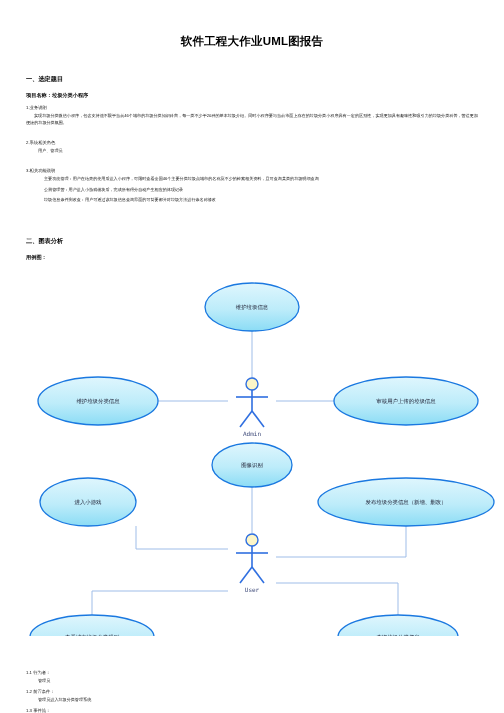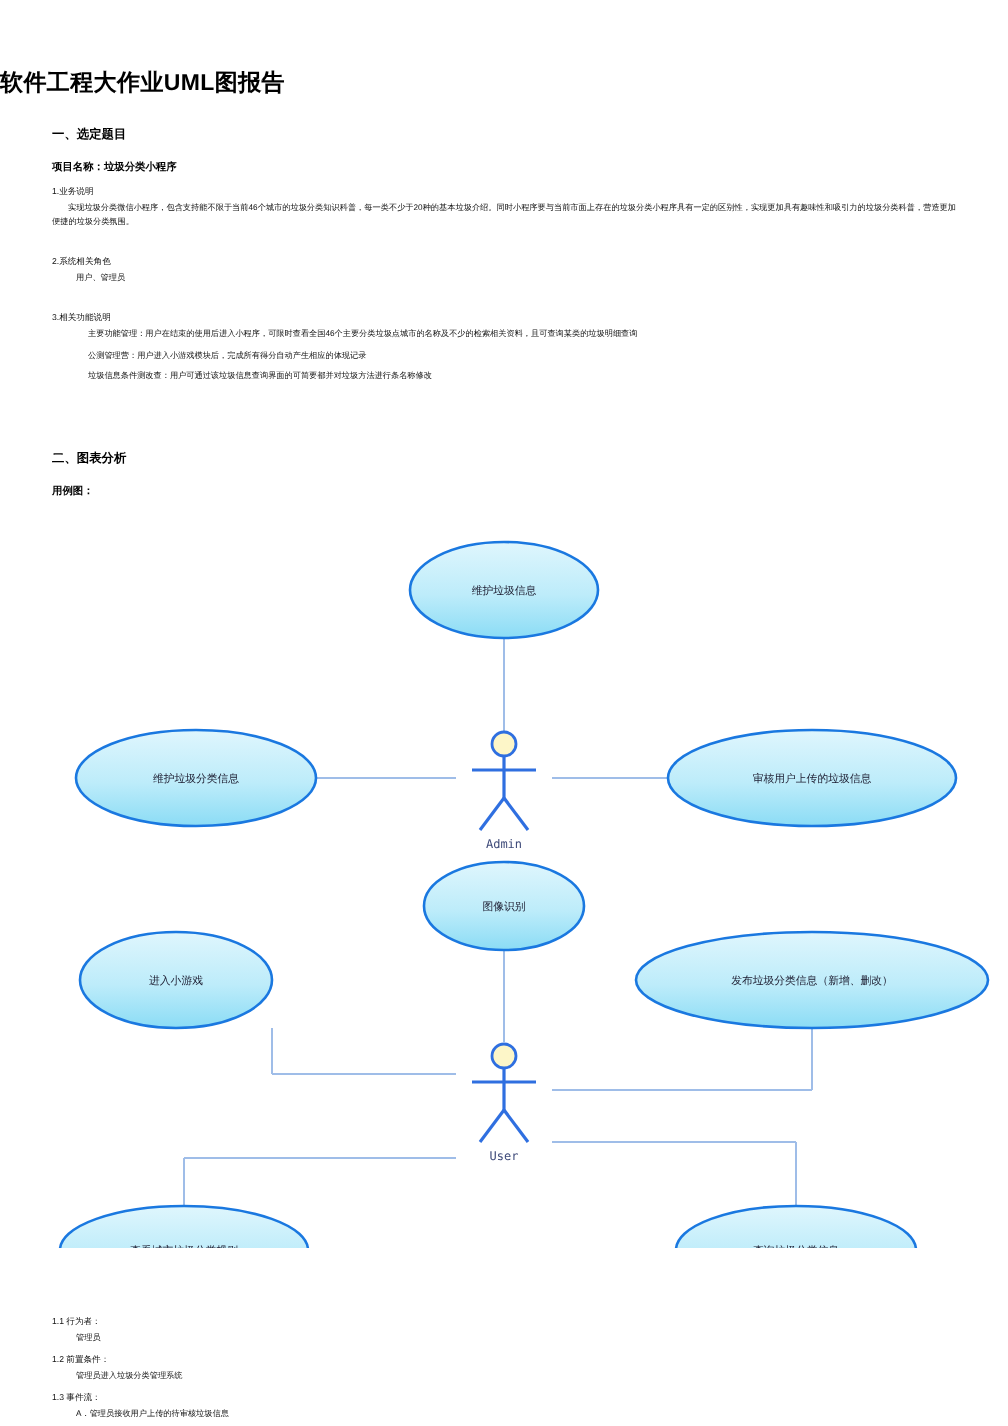--- a/index.html
+++ b/index.html
@@ -18,27 +18,27 @@
   .page {
     position: relative;
     width: 504px;
     height: 713px;
     box-sizing: border-box;
     padding: 0;
   }
 
   
   .doc-title {
-    text-align: left;
+    text-align: center;
     font-family: "Liberation Sans", "DejaVu Sans", sans-serif;
     font-weight: bold;
     font-size: 11.5px;
     letter-spacing: 0.2px;
-    margin: 0;
-    padding-top: 34px;
+    margin: 12px;
+    padding-top: 22px;
   }
 
   
   .section-h {
     font-family: "Liberation Sans", "DejaVu Sans", sans-serif;
     font-weight: bold;
     font-size: 6.2px;
     margin: 0;
     padding-left: 26px;
   }

